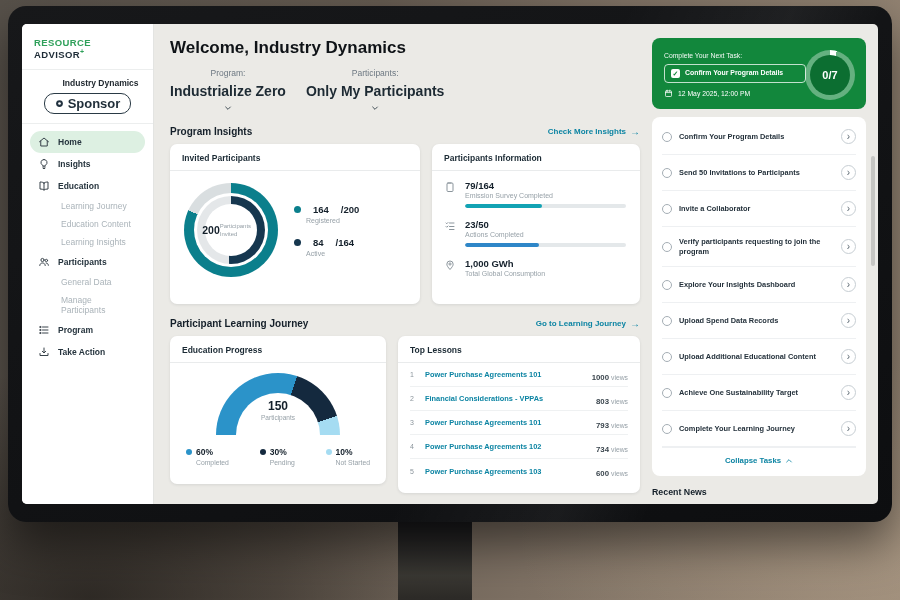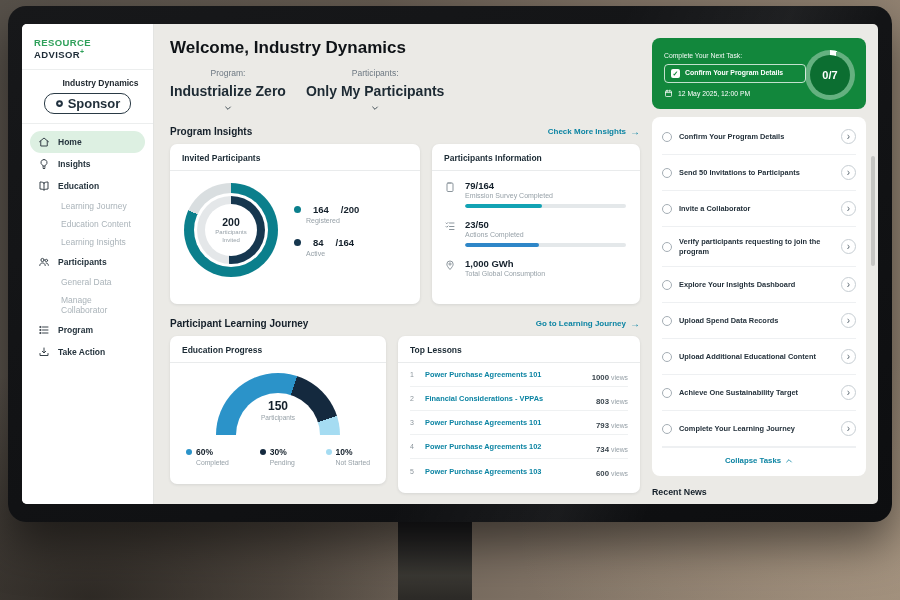--- a/index.html
+++ b/index.html
@@ -56,21 +56,21 @@
   .card-head { font-size:8.5px; font-weight:bold; color:#1b2a34; padding:9px 12px 7px; border-bottom:1px solid #e9ebec; }
 
   .card-invited { width:250px; height:160px; }
   .invited-body { display:flex; align-items:center; gap:16px; padding:12px 12px 0 14px; }
   .donut { position:relative; width:94px; height:94px; border-radius:50%;
     background:conic-gradient(#0b7f8c 0 295deg, #d9dee0 295deg 360deg); flex:none; }
   .d-gap { position:absolute; inset:10px; border-radius:50%; background:#fff; }
   .d-inner { position:absolute; inset:3px; border-radius:50%;
     background:conic-gradient(#16374f 0 184deg, #e4e7e9 184deg 360deg); }
   .d-hole { position:absolute; inset:8px; border-radius:50%; background:#fff; }
-  .donut-center { position:absolute; inset:0; display:flex; flex-direction:column; align-items:center; justify-content:center; text-align:center; }
+  .donut-center { position:absolute; inset:0; display:flex; flex-direction:row; align-items:center; justify-content:center; }
   .dc-value { font-size:10.5px; font-weight:bold; color:#14202b; }
   .dc-label { font-size:6px; color:#97a1a8; width:40px; line-height:1.25; margin-top:1px; }
   .legend-col { display:flex; flex-direction:column; gap:13px; }
   .leg-item { }
   .leg-top { display:flex; align-items:center; gap:12px; }
   .dot { width:7px; height:7px; border-radius:50%; flex:none; }
   .leg-value { font-size:9.5px; font-weight:bold; color:#14202b; }
   .leg-total { font-size:9.5px; font-weight:bold; color:#14202b; }
   .leg-label { font-size:7px; color:#97a1a8; margin:2px 0 0 12px; }
 
@@ -193,21 +193,21 @@
               <svg viewBox="0 0 24 24" width="12" height="12" fill="none" stroke="#39434b" stroke-width="2" stroke-linecap="round" stroke-linejoin="round">
                 <circle cx="9" cy="8" r="3.2"></circle>
                 <path d="M3.5 19c0-3 2.5-5 5.5-5s5.5 2 5.5 5"></path>
                 <circle cx="16.8" cy="9" r="2.4"></circle>
                 <path d="M16.2 14c2.6.3 4.6 2 4.6 4.6"></path>
               </svg>
             </span>
           <span>Participants</span>
         </div>
         <div class="nav-sub"><span>General Data</span></div>
-        <div class="nav-sub"><span>Manage Collaborator</span></div>
+        <div class="nav-sub"><span>Manage Participants</span></div>
         <div class="nav-item">
           <span class="nicon">
               <svg viewBox="0 0 24 24" width="12" height="12" fill="none" stroke="#39434b" stroke-width="2" stroke-linecap="round">
                 <path d="M9 6h11M9 12h11M9 18h11"></path>
                 <circle cx="4.5" cy="6" r="1.1" fill="#39434b"></circle>
                 <circle cx="4.5" cy="12" r="1.1" fill="#39434b"></circle>
                 <circle cx="4.5" cy="18" r="1.1" fill="#39434b"></circle>
               </svg>
             </span>
           <span>Program</span>

